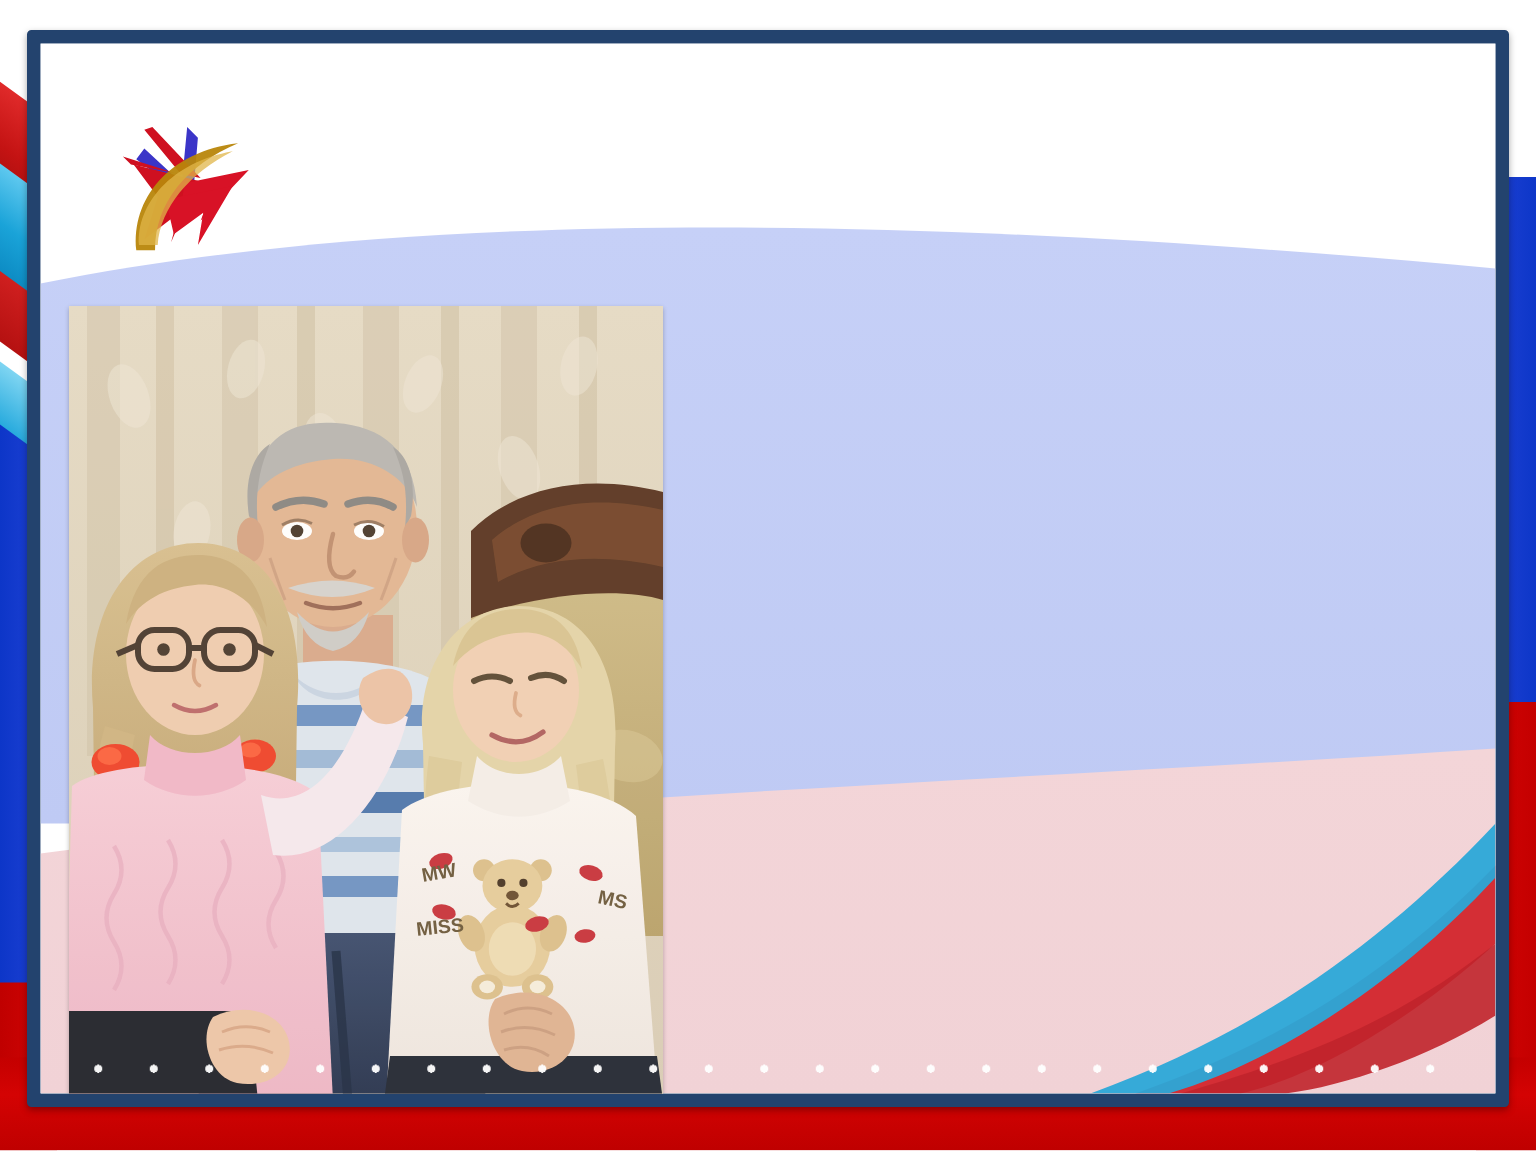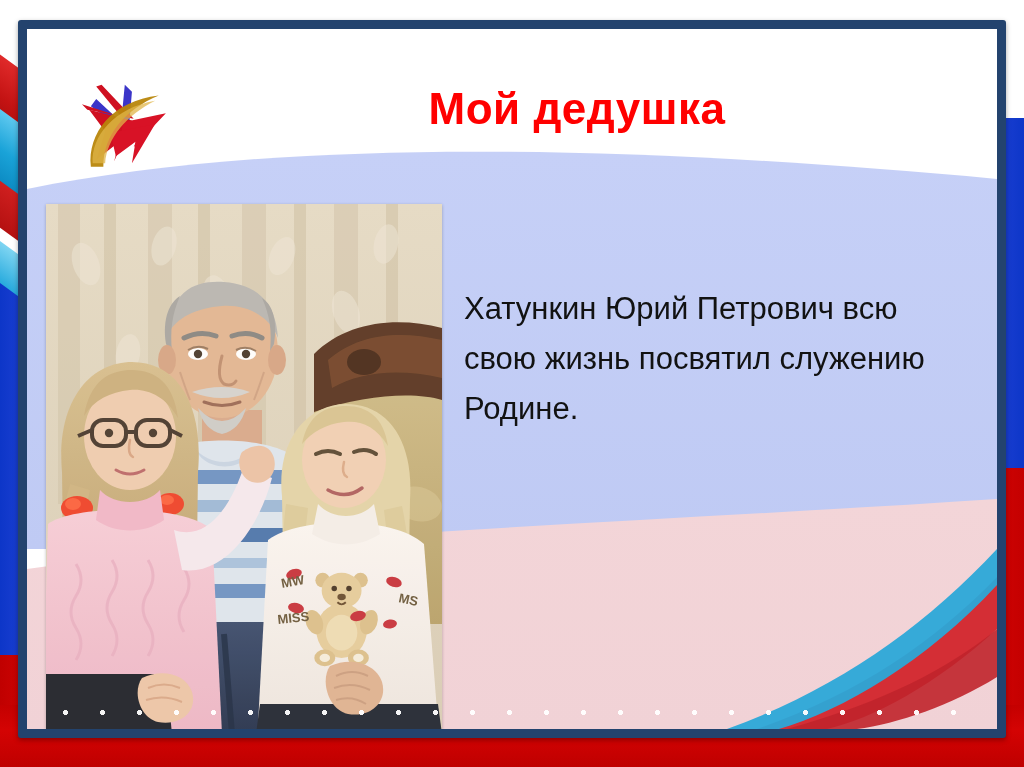--- a/index.html
+++ b/index.html
@@ -226,21 +226,20 @@
           <path d="M14,34 L58,48 L30,14 L36,12 L72,50 L20,40 Z" fill="#cf1020"></path>
           <path d="M22,40 L70,52 L50,98 L56,76 L30,96 L40,64 Z" fill="#cf1020"></path>
           <path d="M60,54 L108,44 L72,82 L80,62 L52,86 L58,68 Z" fill="#d81226"></path>
           <path d="M46,66 L96,56 L70,100 L74,76 L52,92 Z" fill="#d81226"></path>
 
           <path d="M24,104 C 20,66 48,30 100,24 C 62,40 38,68 38,104 Z" fill="#b8860b" opacity="0.95"></path>
           <path d="M26,100 C 24,70 50,38 96,30 C 64,46 42,72 40,100 Z" fill="#e0b54a" opacity="0.75"></path>
         </svg>
       </div>
 
-      <div id="page-title">Мой дедушка</div>
 
       <div id="photo">
         <svg viewBox="0 0 396 530" preserveAspectRatio="xMidYMid slice" aria-hidden="true">
           <defs>
             <linearGradient id="wall" x1="0" y1="0" x2="0" y2="1">
               <stop offset="0%" stop-color="#e6dbc6"></stop>
               <stop offset="100%" stop-color="#d9cdb6"></stop>
             </linearGradient>
             <linearGradient id="pinkSw" x1="0" y1="0" x2="0" y2="1">
               <stop offset="0%" stop-color="#f7cdd8"></stop>
@@ -455,19 +454,18 @@
           <path d="M96,474 C 116,464 140,470 146,488 C 152,508 134,522 112,518 C 94,514 86,488 96,474 Z" fill="#edc6a8"></path>
           <g stroke="#d6a182" stroke-width="2" fill="none" opacity="0.8">
             <path d="M102,484 q16,-7 32,0"></path>
             <path d="M100,496 q18,-6 36,2"></path>
           </g>
 
           <rect x="0" y="0" width="396" height="530" fill="#f0d6b8" opacity="0.06"></rect>
         </svg>
       </div>
 
-      <div id="body-text">Хатункин Юрий Петрович всю свою жизнь посвятил служению Родине.</div>
 
       <div class="dot-row dot-row-1"></div>
 
     </div>
   </div>
 </div>
 
 </body></html>

